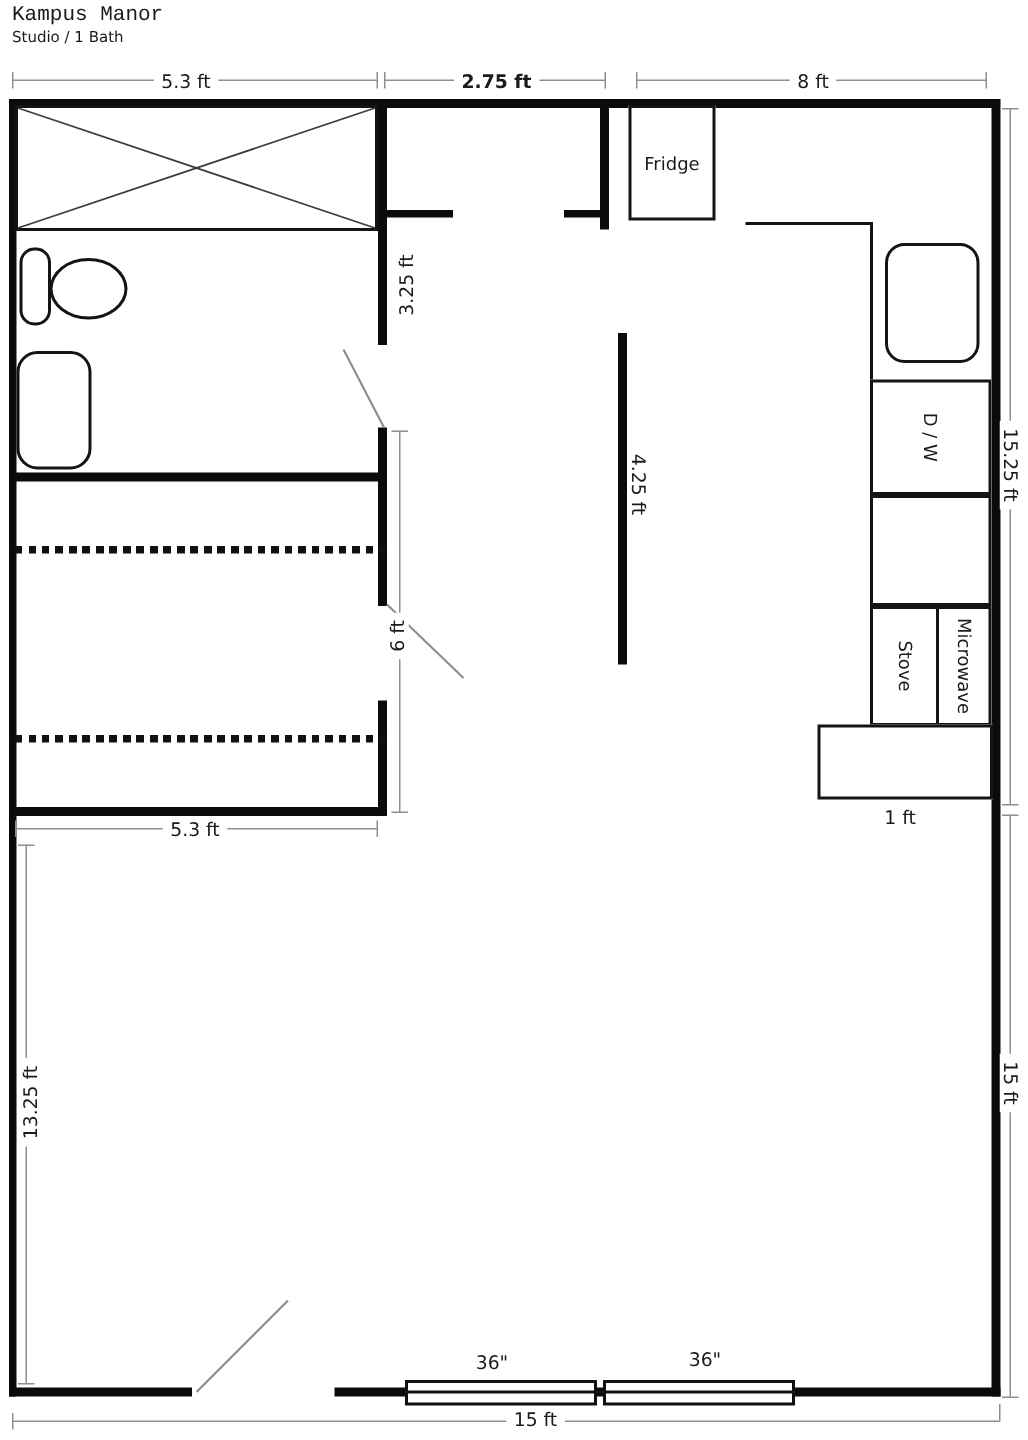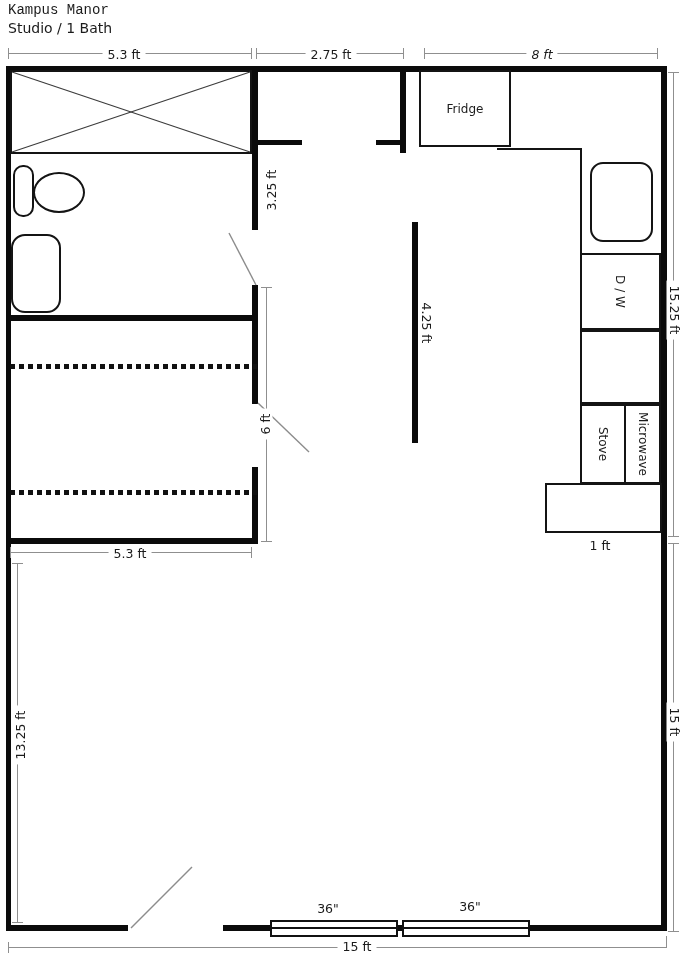--- a/index.html
+++ b/index.html
@@ -1,21 +1,21 @@
 <!DOCTYPE html>
 <html><head>
 <meta charset="utf-8">
 <style>
   html,body{margin:0;padding:0;background:#ffffff;}
   .plan{
     position:relative;width:685px;height:960px;background:#ffffff;
     font-family:"DejaVu Sans","Liberation Sans",sans-serif;color:#1b1b1b;overflow:hidden;
   }
   .t1{position:absolute;left:8px;top:2px;font-size:14px;color:#1b1b1b;white-space:nowrap;font-family:Liberation Mono, monospace;}
-  .t2{position:absolute;left:8px;top:20px;font-size:14px;color:#1b1b1b;white-space:nowrap;}
+  .t2{position:absolute;left:8px;top:20px;font-size:10px;color:#1b1b1b;white-space:nowrap;}
   .wall{position:absolute;background:#0b0b0b;}
   .fx{position:absolute;border:2px solid #141414;background:#ffffff;box-sizing:border-box;}
   .thin{position:absolute;background:#141414;}
   .dotted{position:absolute;height:5px;background:repeating-linear-gradient(to right,#111 0 5px,transparent 5px 9px);}
   .dline-h{position:absolute;height:1px;background:#8f8f8f;}
   .dline-v{position:absolute;width:1px;background:#8f8f8f;}
   .dtick-v{position:absolute;width:1px;height:11px;background:#8f8f8f;}
   .dtick-h{position:absolute;height:1px;width:11px;background:#8f8f8f;}
   .dlabel{position:absolute;background:#ffffff;font-size:12.5px;padding:0 5px;white-space:nowrap;
           transform:translate(-50%,-50%);line-height:15px;}
@@ -52,21 +52,21 @@
   <div class="wall" style="left:252px;top:285px;width:6px;height:119px;"></div>
   <div class="wall" style="left:252px;top:467px;width:6px;height:77px;"></div>
   <div class="wall" style="left:6px;top:538px;width:252px;height:6px;"></div>
   <div class="wall" style="left:412px;top:222px;width:6px;height:221px;"></div>
 
   <div class="fx" style="left:10px;top:70px;width:242px;height:84px;border-width:2px;"></div>
   <div class="fx" style="left:13px;top:165px;width:21px;height:52px;border-radius:10px;"></div>
   <div class="fx" style="left:33px;top:172px;width:52px;height:41px;border-radius:50%;"></div>
   <div class="fx" style="left:11px;top:234px;width:50px;height:79px;border-radius:14px;"></div>
 
-  <div class="fx" style="left:419px;top:70px;width:92px;height:77px;">
+  <div class="fx" style="left:419px;top:70px;width:58px;height:77px;">
     <span class="applbl">Fridge</span>
   </div>
   <div class="thin" style="left:497px;top:148px;width:85px;height:2px;"></div>
   <div class="thin" style="left:580px;top:148px;width:2px;height:106px;"></div>
   <div class="fx" style="left:590px;top:162px;width:63px;height:80px;border-radius:13px;"></div>
   <div class="fx" style="left:580px;top:253px;width:81px;height:77px;">
     <span class="applbl rot90">D / W</span>
   </div>
   <div class="fx" style="left:580px;top:330px;width:81px;height:74px;"></div>
   <div class="fx" style="left:580px;top:404px;width:46px;height:80px;">
@@ -96,26 +96,26 @@
   </svg>
 
   <div class="dline-h" style="left:8px;top:53px;width:244px;"></div>
   <div class="dtick-v" style="left:8px;top:48px;"></div>
   <div class="dtick-v" style="left:251px;top:48px;"></div>
   <span class="dlabel" style="left:124px;top:54px;">5.3 ft</span>
 
   <div class="dline-h" style="left:256px;top:53px;width:148px;"></div>
   <div class="dtick-v" style="left:256px;top:48px;"></div>
   <div class="dtick-v" style="left:403px;top:48px;"></div>
-  <span class="dlabel" style="left:331px;top:54px;">2.75 ft</span>
+  <span class="dlabel" style="left:331px;top:54px;font-weight:bold;">2.75 ft</span>
 
   <div class="dline-h" style="left:424px;top:53px;width:234px;"></div>
   <div class="dtick-v" style="left:424px;top:48px;"></div>
   <div class="dtick-v" style="left:657px;top:48px;"></div>
-  <span class="dlabel" style="left:542px;top:54px;font-style:italic;">8 ft</span>
+  <span class="dlabel" style="left:542px;top:54px;">8 ft</span>
 
   <div class="dline-v" style="left:673px;top:72px;height:464px;"></div>
   <div class="dtick-h" style="left:668px;top:72px;"></div>
   <div class="dtick-h" style="left:668px;top:536px;"></div>
   <span class="dlabel-cw" style="left:674px;top:310px;">15.25 ft</span>
 
   <div class="dline-v" style="left:673px;top:543px;height:389px;"></div>
   <div class="dtick-h" style="left:668px;top:543px;"></div>
   <div class="dtick-h" style="left:668px;top:931px;"></div>
   <span class="dlabel-cw" style="left:674px;top:722px;">15 ft</span>

